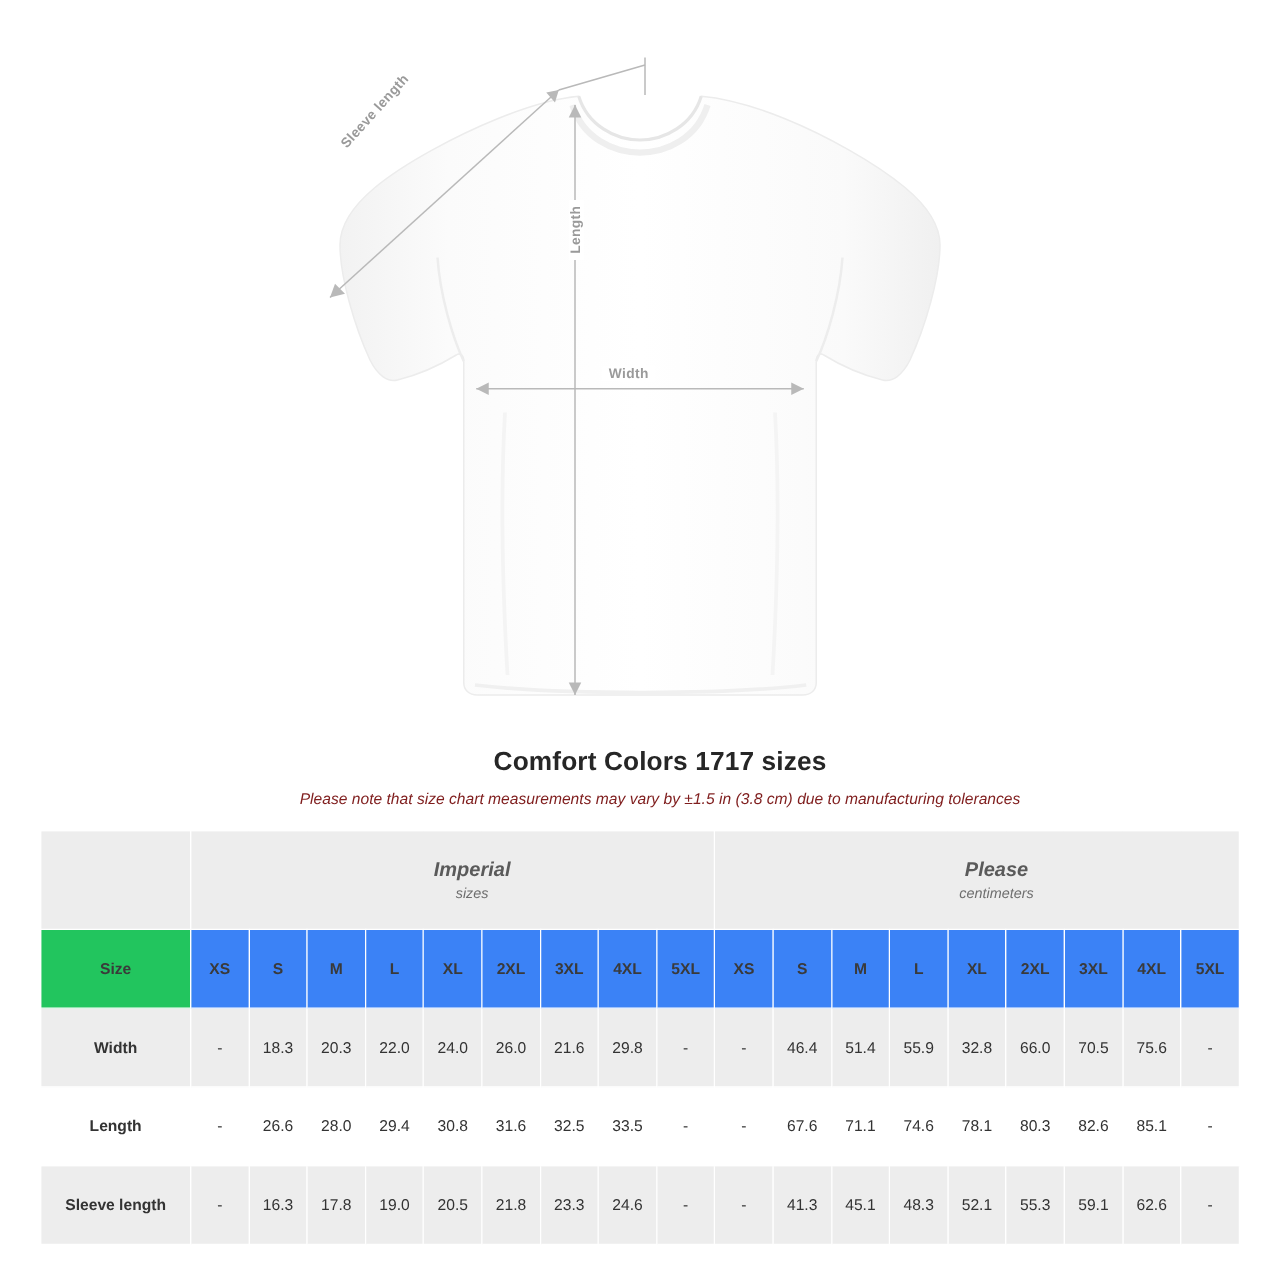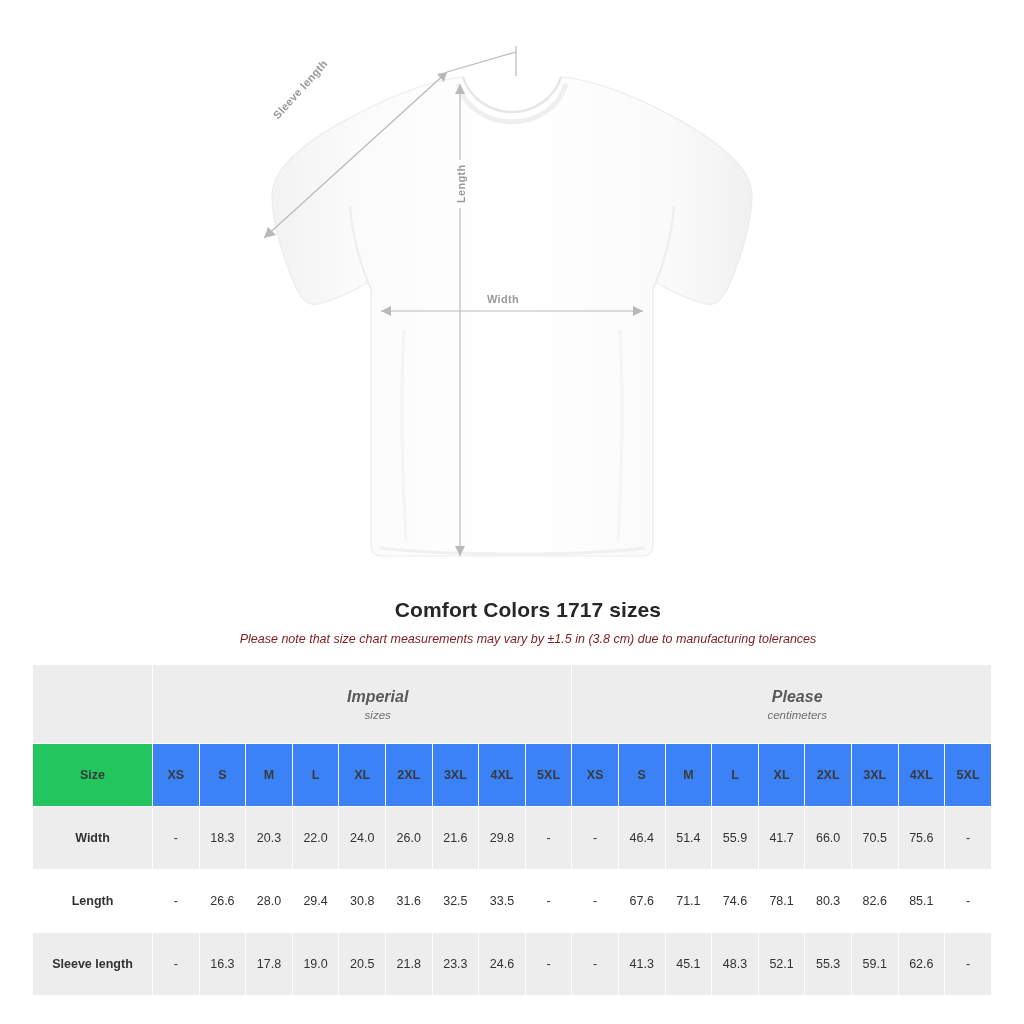--- a/index.html
+++ b/index.html
@@ -294,21 +294,21 @@
         <td>22.0</td>
         <td>24.0</td>
         <td>26.0</td>
         <td>21.6</td>
         <td>29.8</td>
         <td>-</td>
         <td>-</td>
         <td>46.4</td>
         <td>51.4</td>
         <td>55.9</td>
-        <td>41.7</td>
+        <td>32.8</td>
         <td>66.0</td>
         <td>70.5</td>
         <td>75.6</td>
         <td>-</td>
       </tr>
 
       <tr class="data-row row-plain">
         <td class="rowlabel">Length</td>
         <td>-</td>
         <td>26.6</td>

